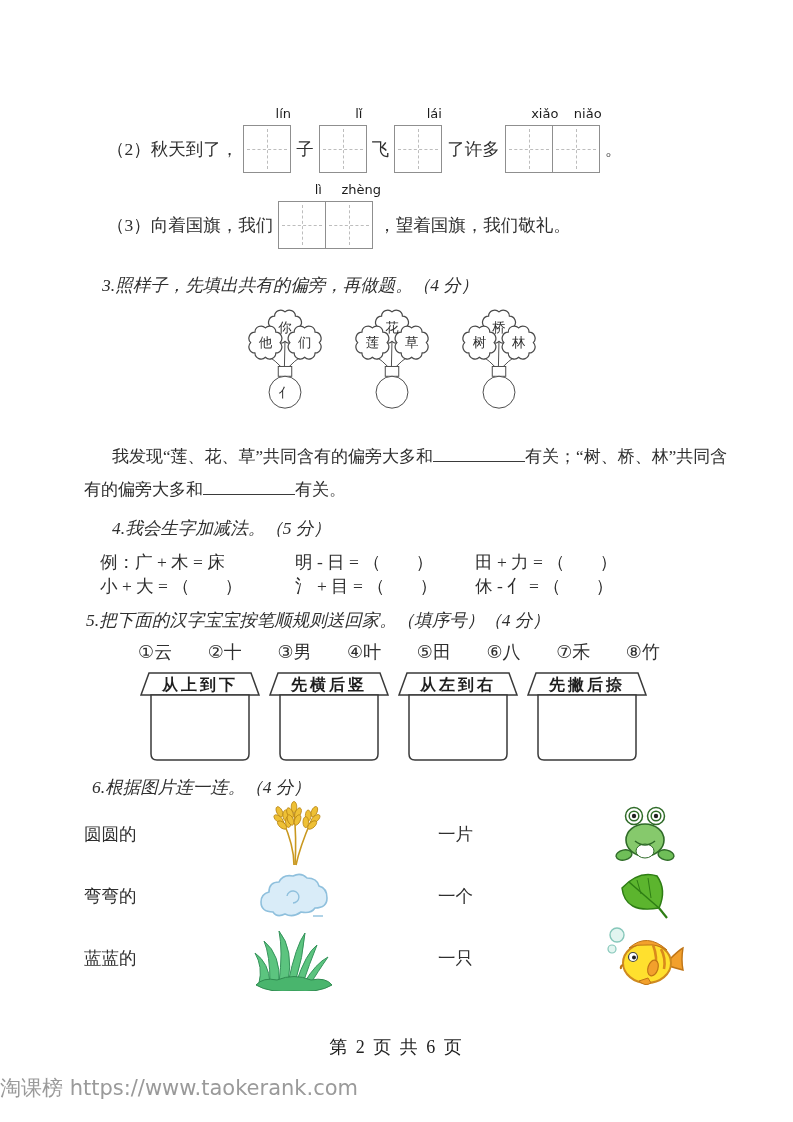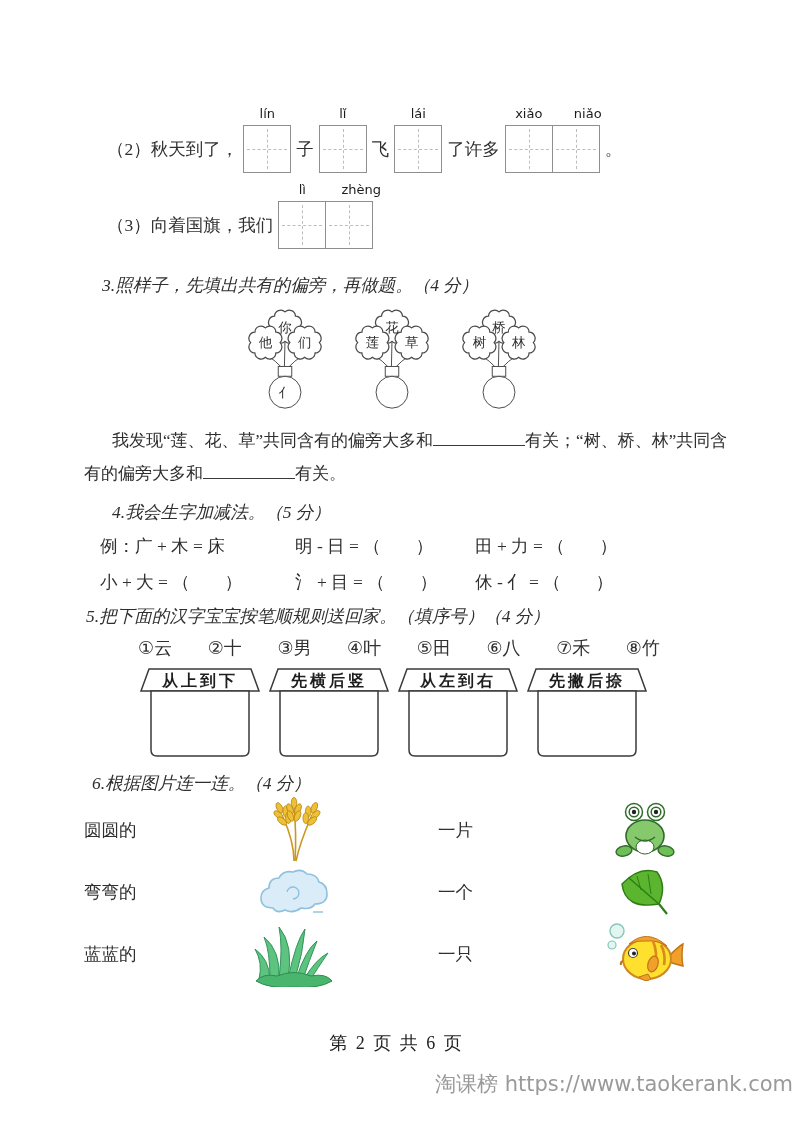--- a/index.html
+++ b/index.html
@@ -7,21 +7,21 @@
     width:793px;height:1122px;background:#ffffff;position:relative;overflow:hidden;
     margin:0 auto;color:#2f2f2f;
     font-family:"Liberation Serif","DejaVu Serif",serif;
   }
   .txt{font-size:17.5px;}
   
   .fill-row{display:flex;align-items:center;font-size:17.5px;}
   .fill-row .txt{margin:0 2px;white-space:nowrap;}
   .tzg-wrap{position:relative;display:flex;margin:0 3px;}
   .pinyin{
-    position:absolute;top:-19px;left:0;width:48px;text-align:center;
+    position:absolute;top:-19px;left:16px;width:48px;text-align:center;
     font-family:"DejaVu Sans","Liberation Sans",sans-serif;font-size:13px;color:#1b1b1b;
   }
   .pinyin.p2{left:59px;}
   .tzg{
     width:48px;height:48px;border:1px solid #8f8f8f;background:#fff;
     position:relative;box-sizing:border-box;display:inline-block;
   }
   .tzg + .tzg{margin-left:-1px;}
   .tzg::before{content:"";position:absolute;left:50%;top:3px;bottom:3px;border-left:1px dashed #bdbdbd;}
   .tzg::after{content:"";position:absolute;top:50%;left:3px;right:3px;border-top:1px dashed #bdbdbd;}
@@ -32,39 +32,39 @@
   .h3{margin:24px 0 0 102px;}
   .h4{margin:10px 0 0 112px;}
   .h5{margin:10px 0 0 86px;}
   .h6{margin:10px 0 0 92px;}
   
   .vases{margin:10px 0 0 239px;display:flex;gap:15px;}
   .vase .ink{stroke:#4a4a4a;stroke-width:1.6;fill:none;}
   .vase .vessel{fill:#fff;stroke:#4a4a4a;stroke-width:1.6;}
   .vase text{font-family:"Liberation Serif",serif;fill:#2f2f2f;text-anchor:middle;}
   
-  .discover{margin:14px 0 0 84px;font-size:17px;line-height:33px;}
+  .discover{margin:30px 0 0 84px;font-size:17px;line-height:33px;}
   .para-line{white-space:nowrap;}
   .para-line.indent{text-indent:28px;}
   .blank{display:inline-block;width:92px;height:14px;border-bottom:1.4px solid #3a3a3a;}
   
-  .math{margin:10px 0 0 100px;display:grid;grid-template-columns:195px 180px auto;row-gap:12px;font-size:17.5px;line-height:24px;}
+  .math{margin:10px 0 0 100px;display:grid;grid-template-columns:195px 180px auto;font-size:17.5px;line-height:24px;}
   
   .chars{margin:8px 8px 0 138px;width:522px;display:flex;justify-content:space-between;
          font-size:18px;font-family:"Liberation Serif","DejaVu Sans",serif;}
   .baskets{margin:6px 0 0 136px;display:flex;gap:1px;}
   .basket .b-lid,.basket .b-body{fill:#fff;stroke:#3a3a3a;stroke-width:1.5;}
   .basket text{font-family:"Liberation Serif",serif;font-size:16px;letter-spacing:3px;fill:#1e1e1e;text-anchor:middle;font-weight:600;}
   
   .match{margin:4px 0 0 84px;display:grid;grid-template-columns:112px 196px 158px 190px;grid-auto-rows:62px;align-items:center;font-size:17.5px;}
   .match .img{justify-self:center;line-height:0;}
   .match .measure{padding-left:46px;}
   
   .page-num{margin-top:46px;text-align:center;font-size:18px;letter-spacing:2px;color:#222;}
-  .watermark{margin-top:15px;text-align:right;font-size:21px;color:#9a9a9a;
+  .watermark{margin-top:15px;text-align:left;font-size:21px;color:#9a9a9a;
              font-family:"DejaVu Sans","Liberation Sans",sans-serif;}
 </style>
 </head>
 <body>
 
 <div class="page">
 
   <div class="fill-row q2-row">
     <span class="txt">（2）秋天到了，</span>
     <span class="tzg-wrap">
@@ -92,20 +92,21 @@
   </div>
 
   <div class="fill-row q3-row">
     <span class="txt">（3）向着国旗，我们</span>
     <span class="tzg-wrap">
       <span class="pinyin">lì</span>
       <span class="pinyin p2">zhèng</span>
       <span class="tzg"></span>
       <span class="tzg"></span>
     </span>
+    <span class="txt">，望着国旗，我们敬礼。</span>
   </div>
 
   <div class="h h3">3.照样子，先填出共有的偏旁，再做题。（4 分）</div>
 
   <div class="vases">
     <svg class="vase" width="92" height="103" viewBox="0 0 150 168">
       <defs>
         <path id="flower" d="M24 0A10 10 0 0 1 17 17A10 10 0 0 1 0 24A10 10 0 0 1 -17 17A10 10 0 0 1 -24 0A10 10 0 0 1 -17 -17A10 10 0 0 1 0 -24A10 10 0 0 1 17 -17A10 10 0 0 1 24 0Z" fill="#ffffff" stroke="#4a4a4a" stroke-width="2"></path>
       </defs>
       <g class="ink">

